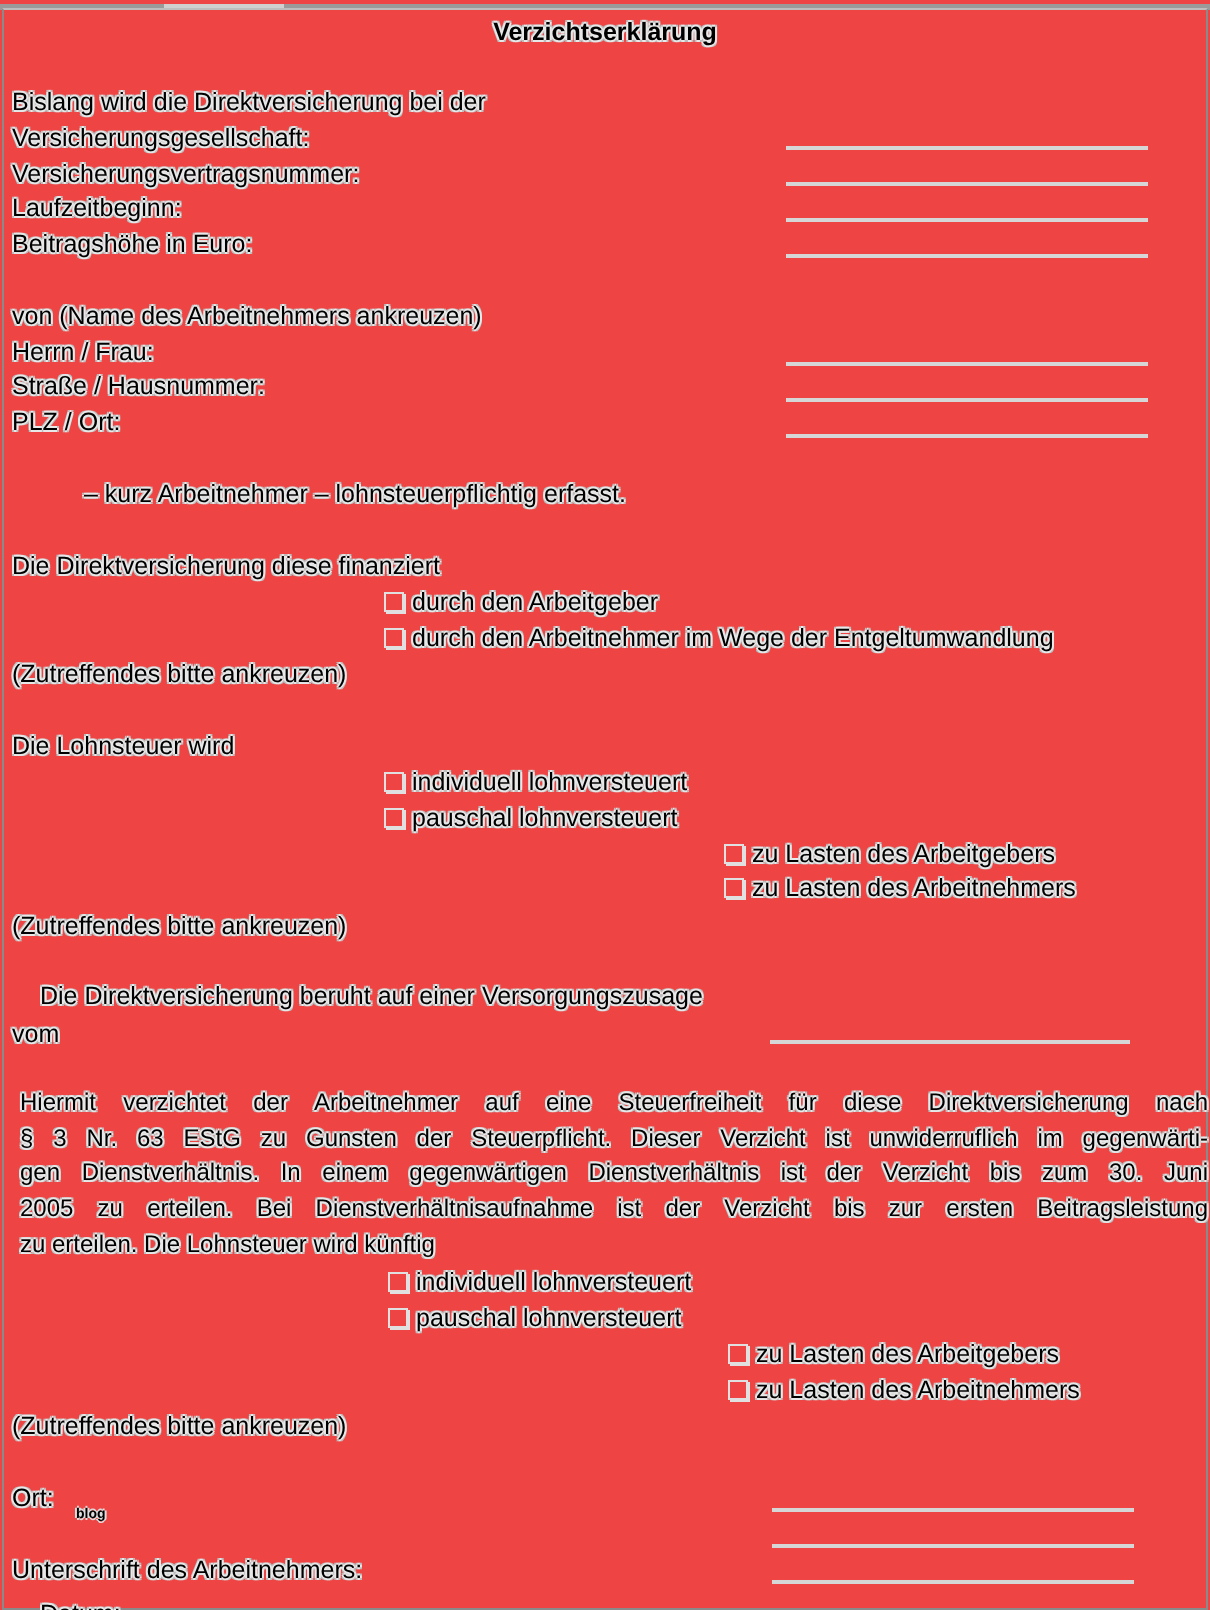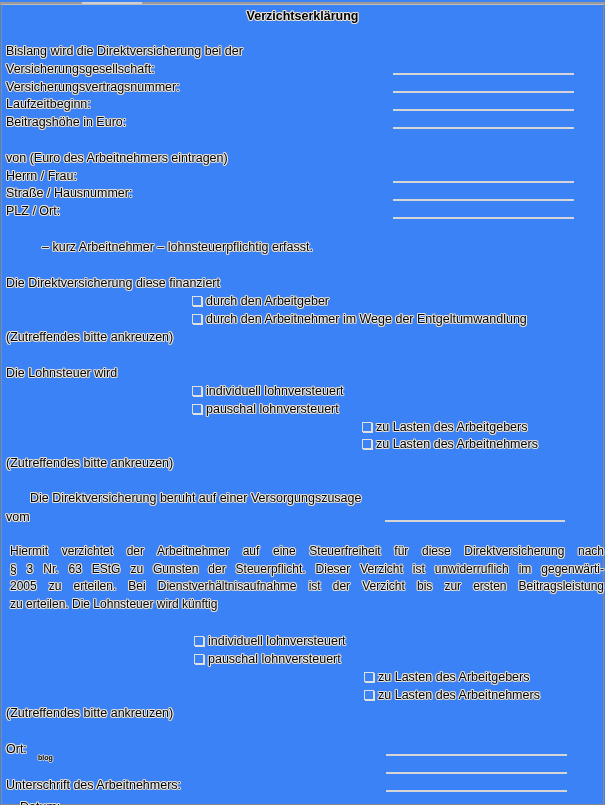--- a/index.html
+++ b/index.html
@@ -1,18 +1,18 @@
 <!DOCTYPE html>
 <html><head>
 <meta charset="utf-8">
 <style>
   html, body { margin: 0; padding: 0; background: #000; }
   body { width: 605px; height: 805px; position: relative; overflow: hidden;
          font-family: "Liberation Sans", sans-serif; color: #000; }
-  .page { position: absolute; left: 0; top: 0; width: 605px; height: 805px; background: #3b82f6; }
+  .page { position: absolute; left: 0; top: 0; width: 605px; height: 805px; background: #ef4444; }
   .topbar { position: absolute; left: 0; top: 2px; width: 605px; height: 3px; background: #9a9a9a; }
   .topbar-hl { position: absolute; left: 82px; top: 2px; width: 60px; height: 3px; background: #cfcfcf; }
   .frame { position: absolute; left: 1px; top: 4px; width: 601px; height: 799px;
            border: 1px solid #8a8a8a; border-top: 1px solid #bdbdbd; }
   .txt { position: absolute; font-size: 12.5px; line-height: 16px; white-space: nowrap;
          color: #000;
          text-shadow: -1px 0 #e8e8e8, 1px 0 #e8e8e8, 0 -1px #e8e8e8, 0 1px #e8e8e8,
                       -1px -1px #bdbdbd, 1px 1px #bdbdbd, -1px 1px #bdbdbd, 1px -1px #bdbdbd; }
   .title { font-weight: bold; left: 0; width: 605px; text-align: center; top: 8px; }
   .line { position: absolute; height: 2px; background: #d6d6d6; }
@@ -39,21 +39,21 @@
   <div class="txt" style="left:6px;top:61px;">Versicherungsgesellschaft:</div>
   <div class="txt" style="left:6px;top:43px;">Bislang wird die Direktversicherung bei der</div>
   <div class="line" style="left:393px;top:73px;width:181px;"></div>
   <div class="txt" style="left:6px;top:79px;">Versicherungsvertragsnummer:</div>
   <div class="line" style="left:393px;top:91px;width:181px;"></div>
   <div class="txt" style="left:6px;top:96px;">Laufzeitbeginn:</div>
   <div class="line" style="left:393px;top:109px;width:181px;"></div>
   <div class="txt" style="left:6px;top:114px;">Beitragshöhe in Euro:</div>
   <div class="line" style="left:393px;top:127px;width:181px;"></div>
 
-  <div class="txt" style="left:6px;top:150px;">von (Euro des Arbeitnehmers eintragen)</div>
+  <div class="txt" style="left:6px;top:150px;">von (Name des Arbeitnehmers ankreuzen)</div>
   <div class="txt" style="left:6px;top:168px;">Herrn / Frau:</div>
   <div class="line" style="left:393px;top:181px;width:181px;"></div>
   <div class="txt" style="left:6px;top:185px;">Straße / Hausnummer:</div>
   <div class="line" style="left:393px;top:199px;width:181px;"></div>
   <div class="txt" style="left:6px;top:203px;">PLZ / Ort:</div>
   <div class="line" style="left:393px;top:217px;width:181px;"></div>
   <div class="txt" style="left:6px;top:239px;margin-left:36px;">– kurz Arbeitnehmer – lohnsteuerpflichtig erfasst.</div>
 
   <div class="txt" style="left:6px;top:275px;">Die Direktversicherung diese finanziert</div>
   <div class="txt" style="left:192px;top:293px;">
@@ -72,27 +72,28 @@
     <span class="cb"></span><span>pauschal lohnversteuert</span>
   </div>
   <div class="txt" style="left:362px;top:419px;">
     <span class="cb"></span><span>zu Lasten des Arbeitgebers</span>
   </div>
   <div class="txt" style="left:362px;top:436px;">
     <span class="cb"></span><span>zu Lasten des Arbeitnehmers</span>
   </div>
   <div class="txt" style="left:6px;top:455px;">(Zutreffendes bitte ankreuzen)</div>
 
-  <div class="txt" style="left:16px;top:490px;padding-left:14px;">Die Direktversicherung beruht auf einer Versorgungszusage</div>
+  <div class="txt" style="left:6px;top:490px;padding-left:14px;">Die Direktversicherung beruht auf einer Versorgungszusage</div>
   <div class="txt" style="left:6px;top:509px;">vom</div>
   <div class="line" style="left:385px;top:520px;width:180px;"></div>
 
   <div class="txt para">
     <span class="row">Hiermit verzichtet der Arbeitnehmer auf eine Steuerfreiheit für diese Direktversicherung nach</span>
     <span class="row">§ 3 Nr. 63 EStG zu Gunsten der Steuerpflicht. Dieser Verzicht ist unwiderruflich im gegenwärti-</span>
+    <span class="row">gen Dienstverhältnis. In einem gegenwärtigen Dienstverhältnis ist der Verzicht bis zum 30. Juni</span>
     <span class="row">2005 zu erteilen. Bei Dienstverhältnisaufnahme ist der Verzicht bis zur ersten Beitragsleistung</span>
     <span class="row last">zu erteilen. Die Lohnsteuer wird künftig</span>
   </div>
 
   <div class="txt" style="left:194px;top:633px;">
     <span class="cb"></span><span>individuell lohnversteuert</span>
   </div>
   <div class="txt" style="left:194px;top:651px;">
     <span class="cb"></span><span>pauschal lohnversteuert</span>
   </div>

